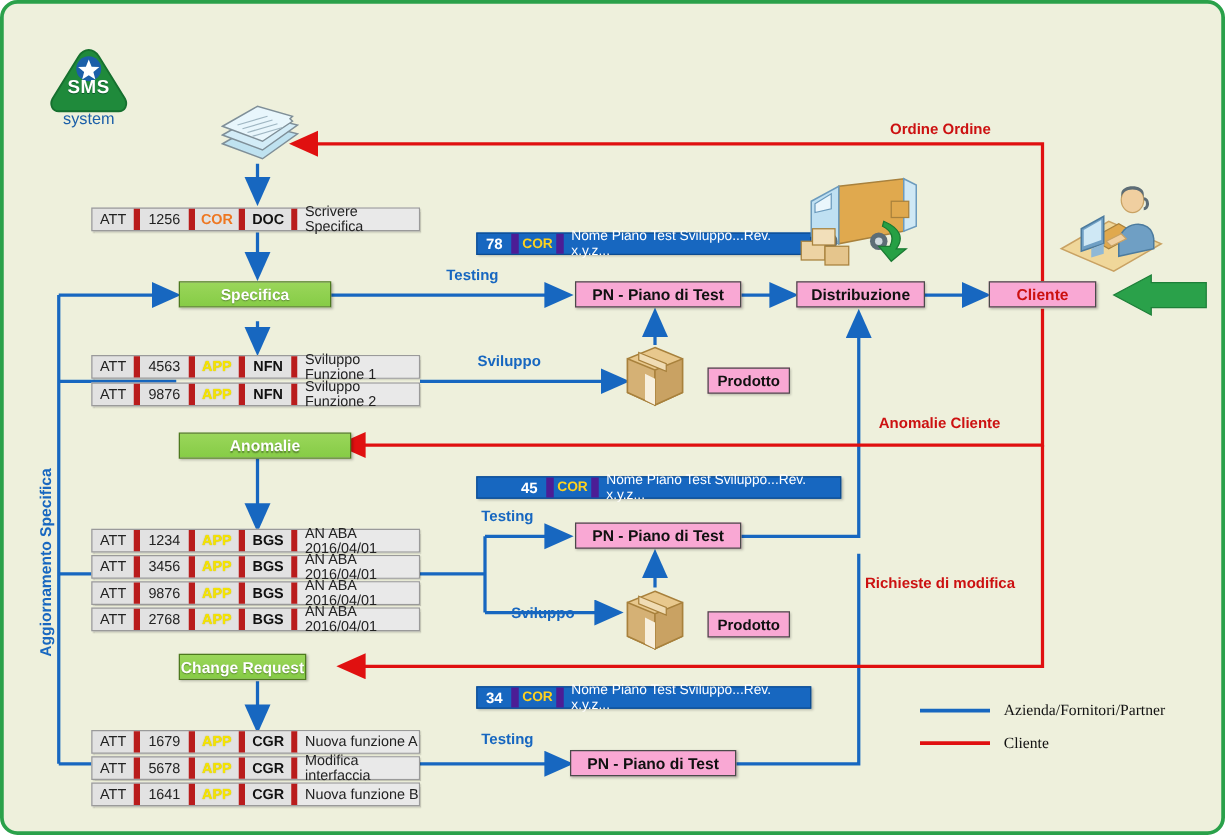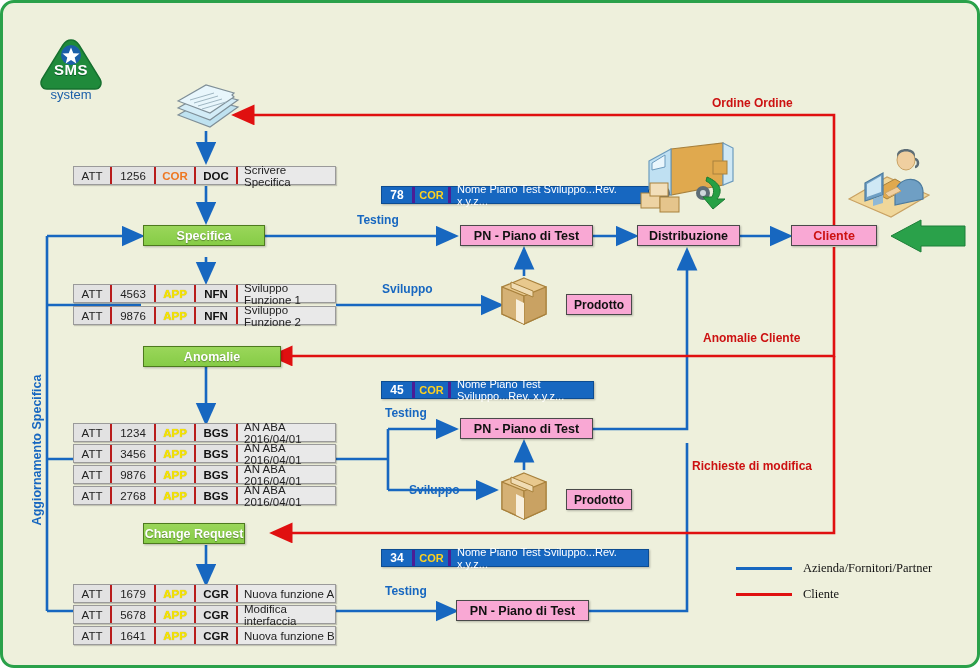--- a/index.html
+++ b/index.html
@@ -53,21 +53,21 @@
     height:19px;
     display:flex;align-items:stretch;
     border:1px solid #9a9a9a;
     background:#e2e2e2;
     box-sizing:border-box;
     font-size:11.5px;
     box-shadow:1px 1px 1px rgba(0,0,0,.18);
   }
   .attrow .c{
     display:flex;align-items:center;justify-content:center;
-    border-right:2px solid #b91c1c;
+    border-right:5px solid #b91c1c;
     box-sizing:border-box;
     color:#222;
   }
   .attrow .c:last-child{border-right:none;}
   .attrow .c.att{width:38px;}
   .attrow .c.num{width:44px;}
   .attrow .c.st{width:40px;font-weight:bold;}
   .attrow .c.st.cor{color:#ee7722;}
   .attrow .c.st.app{color:#f5e400;text-shadow:0 0 1px #b9a900;}
   .attrow .c.typ{width:42px;font-weight:bold;color:#111;}
@@ -105,21 +105,21 @@
     height:18px;
     background:#1767c0;
     border:1px solid #0d4c91;
     box-sizing:border-box;
     display:flex;align-items:stretch;
     font-size:11px;
     box-shadow:1px 1px 2px rgba(0,0,0,.25);
   }
   .bluebar .b{
     display:flex;align-items:center;justify-content:center;
-    border-right:3px solid #4c1d95;
+    border-right:6px solid #4c1d95;
     box-sizing:border-box;
     color:#ffffff;
   }
   .bluebar .b.n{width:33px;font-weight:bold;font-size:12px;}
   .bluebar .b.cor{width:36px;font-weight:bold;color:#ffd21e;}
   .bluebar .b.nm{flex:1;justify-content:flex-start;padding-left:6px;border-right:none;}
 
   
   .lbl{font-size:12px;font-weight:bold;}
   .lbl.blue{color:#1767c0;}
@@ -313,21 +313,21 @@
 
   <div class="abs greenbox" style="left:140px;top:222px;width:122px;">Specifica</div>
   <div class="abs greenbox" style="left:140px;top:343px;width:138px;">Anomalie</div>
   <div class="abs greenbox" style="left:140px;top:520px;width:102px;">Change Request</div>
 
   <div class="abs bluebar" style="left:378px;top:183px;width:268px;">
     <div class="b n">78</div>
     <div class="b cor">COR</div>
     <div class="b nm">Nome Piano Test Sviluppo...Rev. x.y.z...</div>
   </div>
-  <div class="abs bluebar" style="left:378px;top:378px;width:213px;">
+  <div class="abs bluebar" style="left:378px;top:378px;width:292px;padding-left:28px;">
     <div class="b n">45</div>
     <div class="b cor">COR</div>
     <div class="b nm">Nome Piano Test Sviluppo...Rev. x.y.z...</div>
   </div>
   <div class="abs bluebar" style="left:378px;top:546px;width:268px;">
     <div class="b n">34</div>
     <div class="b cor">COR</div>
     <div class="b nm">Nome Piano Test Sviluppo...Rev. x.y.z...</div>
   </div>
 

